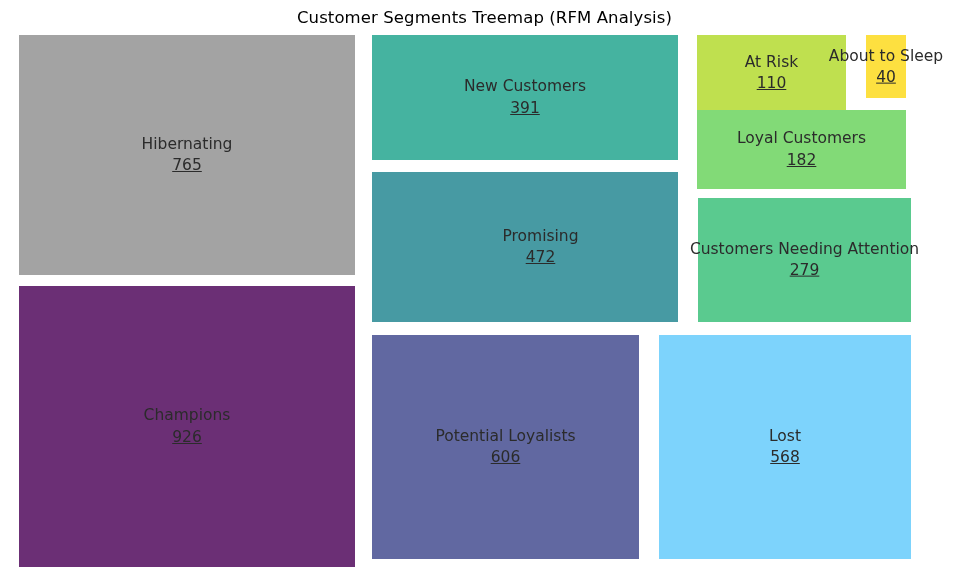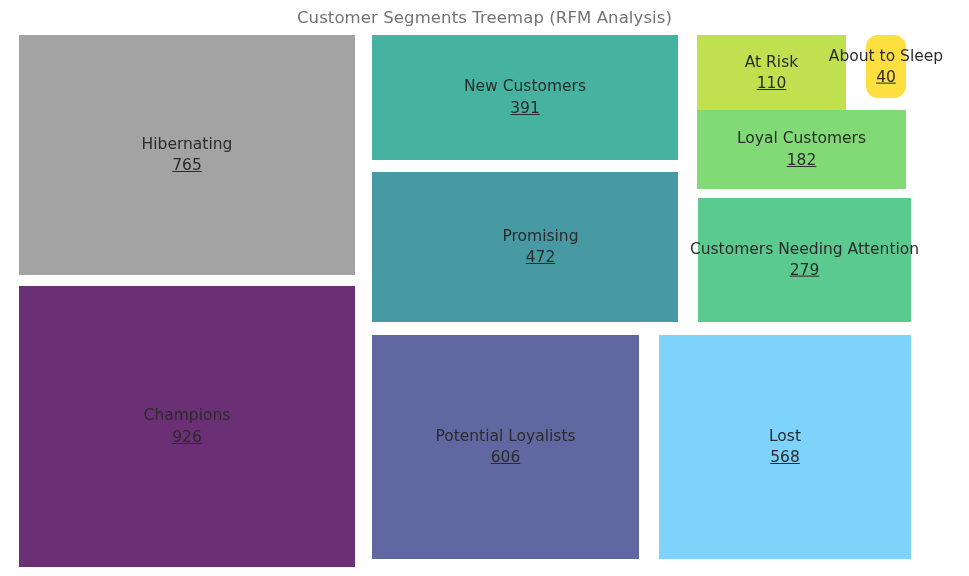--- a/index.html
+++ b/index.html
@@ -18,21 +18,21 @@
     background: #ffffff;
     overflow: hidden;
   }
   #chart-title {
     position: absolute;
     left: 0;
     top: 8px;
     width: 969px;
     text-align: center;
     font-size: 16.5px;
-    color: #737373;
+    color: #000000;
     letter-spacing: 0.1px;
     white-space: nowrap;
   }
   #plot-area {
     position: absolute;
     left: 0;
     top: 0;
     width: 969px;
     height: 576px;
   }
@@ -101,21 +101,21 @@
           <span class="seg-name">Potential Loyalists</span>
           <span class="seg-value">606</span>
         </div>
       </div>
       <div class="tile" style="left: 697px; top: 35px; width: 149px; height: 76px; background: rgb(191, 224, 79);">
         <div class="tile-label">
           <span class="seg-name">At Risk</span>
           <span class="seg-value">110</span>
         </div>
       </div>
-      <div class="tile overflow" style="left: 866px; top: 35px; width: 40px; height: 63px; background: rgb(253, 224, 64); border-radius: 12px;">
+      <div class="tile overflow" style="left: 866px; top: 35px; width: 40px; height: 63px; background: rgb(253, 224, 64);">
         <div class="tile-label">
           <span class="seg-name">About to Sleep</span>
           <span class="seg-value">40</span>
         </div>
       </div>
       <div class="tile" style="left: 697px; top: 110px; width: 209px; height: 79px; background: rgb(130, 218, 119);">
         <div class="tile-label">
           <span class="seg-name">Loyal Customers</span>
           <span class="seg-value">182</span>
         </div>

